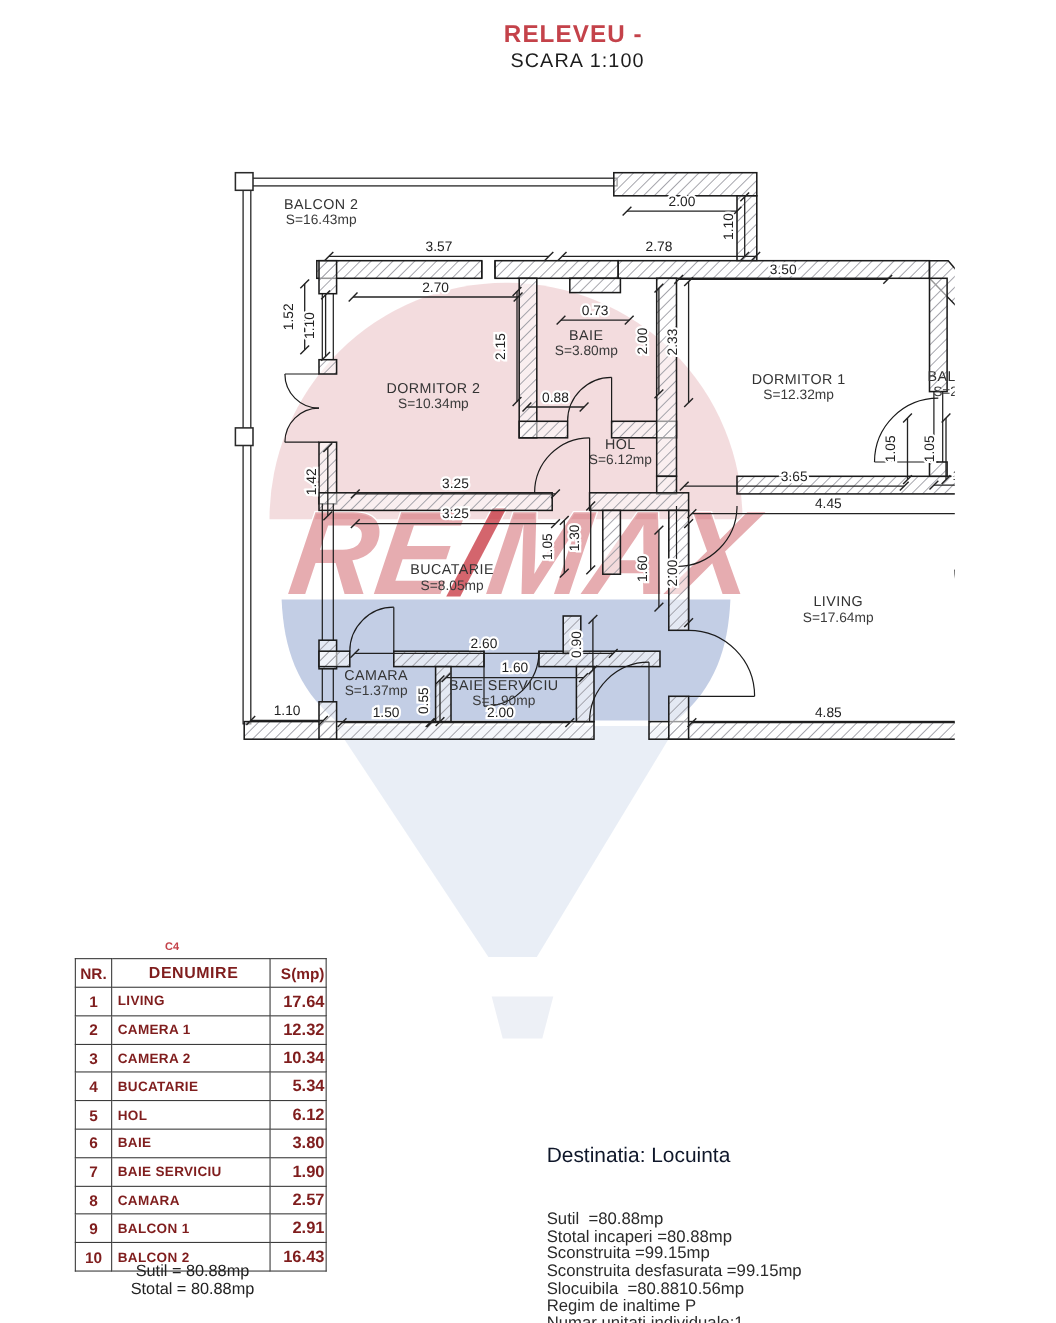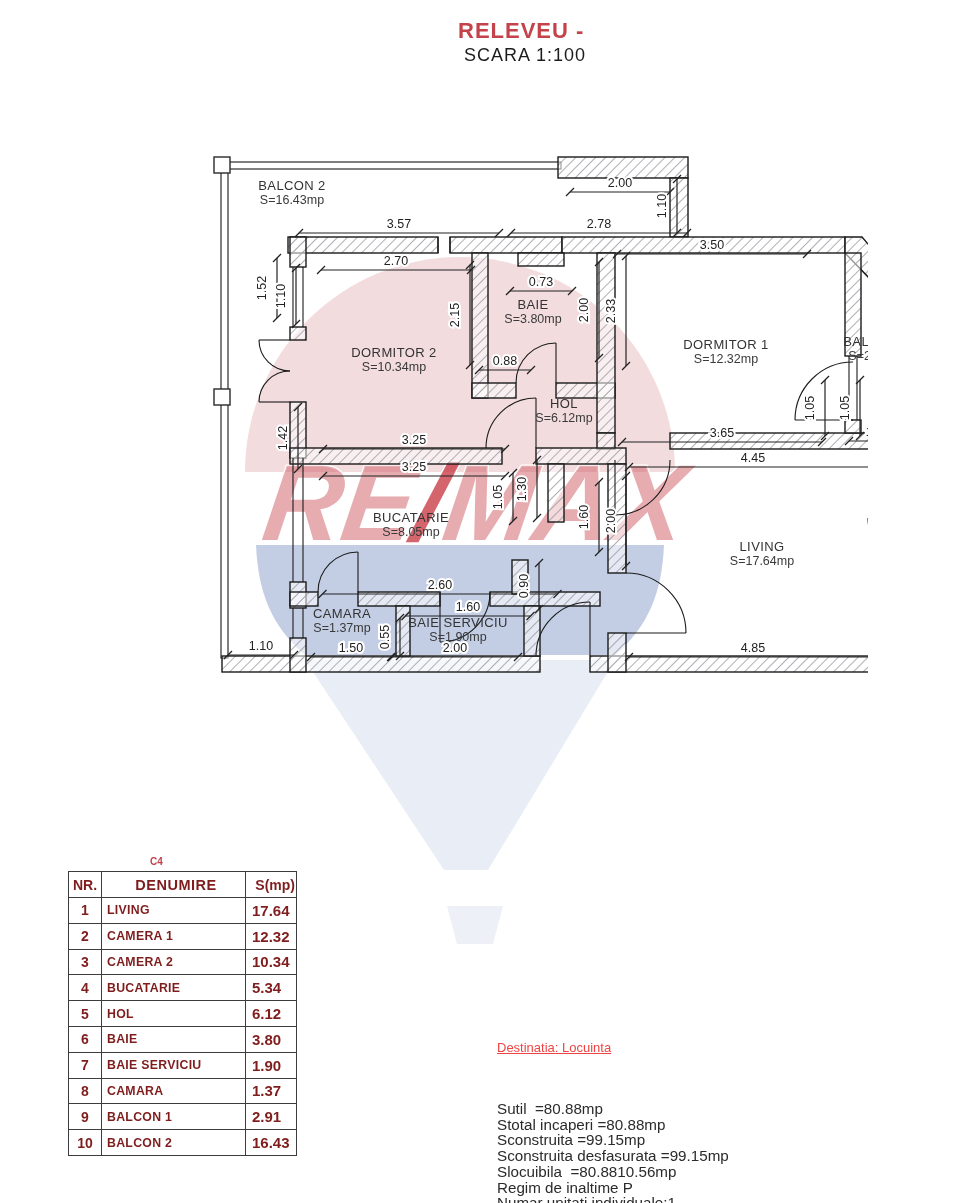--- a/index.html
+++ b/index.html
@@ -14,24 +14,24 @@
   .room-area{font-size:12.5px;fill:#3a3a3a;}
   .dim-text{font-size:12.5px;fill:#222;paint-order:stroke;stroke:#ffffff;stroke-width:4px;}
   .unit-label{position:absolute;left:150px;top:856px;font-size:10px;font-weight:bold;color:#c4424a;}
   .area-table{position:absolute;left:68px;top:871px;border-collapse:collapse;color:#7f1d1d;font-weight:bold;}
   .area-table td{border:1.6px solid #3c3c3c;background:transparent;}
   .area-table .h-nr{width:30px;height:23px;font-size:14px;text-align:center;}
   .area-table .h-den{width:136px;font-size:14.5px;text-align:center;padding-left:6px;letter-spacing:.5px;}
   .area-table .h-s{width:46px;font-size:14px;text-align:right;padding-left:3px;}
   .area-table .c-nr{height:22.8px;font-size:14px;text-align:center;}
   .area-table .c-den{font-size:12.3px;text-align:left;padding-left:5px;letter-spacing:.3px;}
-  .area-table .c-s{font-size:15px;text-align:left;padding-left:6px;}
+  .area-table .c-s{font-size:15px;text-align:right;padding-left:6px;}
   .table-totals{position:absolute;left:68px;top:1148px;width:214px;text-align:center;
                 font-size:14.8px;color:#222;line-height:16px;}
-  .destination{position:absolute;left:497px;top:1040px;font-size:13px;color:#ef4444;text-decoration:underline;}
+  .destination{position:absolute;left:497px;top:1040px;font-size:19px;color:#0f172a;}
   .details-block{position:absolute;left:497px;top:1101px;font-size:15.2px;color:#2b2b2b;
                  line-height:15.7px;white-space:pre;}
 </style>
 </head>
 <body>
 
 <div class="page">
 
   <div class="title-line1">RELEVEU -</div>
   <div class="title-line2">SCARA 1:100</div>
@@ -394,32 +394,36 @@
           <td class="c-s">3.80</td>
         </tr>
         <tr>
           <td class="c-nr">7</td>
           <td class="c-den">BAIE SERVICIU</td>
           <td class="c-s">1.90</td>
         </tr>
         <tr>
           <td class="c-nr">8</td>
           <td class="c-den">CAMARA</td>
-          <td class="c-s">1.37</td>
+          <td class="c-s">2.57</td>
         </tr>
         <tr>
           <td class="c-nr">9</td>
           <td class="c-den">BALCON 1</td>
           <td class="c-s">2.91</td>
         </tr>
         <tr>
           <td class="c-nr">10</td>
           <td class="c-den">BALCON 2</td>
           <td class="c-s">16.43</td>
         </tr>
       </tbody>
   </table>
 
+  <div class="table-totals">
+    <div>Sutil = 80.88mp</div>
+    <div>Stotal = 80.88mp</div>
+  </div>
 
   <div class="destination">Destinatia: Locuinta</div>
   <div class="details-block" id="details-block"><div>Sutil  =80.88mp</div><div>Stotal incaperi =80.88mp</div><div>Sconstruita =99.15mp</div><div>Sconstruita desfasurata =99.15mp</div><div>Slocuibila  =80.8810.56mp</div><div>Regim de inaltime P</div><div>Numar unitati individuale:1</div></div>
 
 </div>
 
 </body></html>

